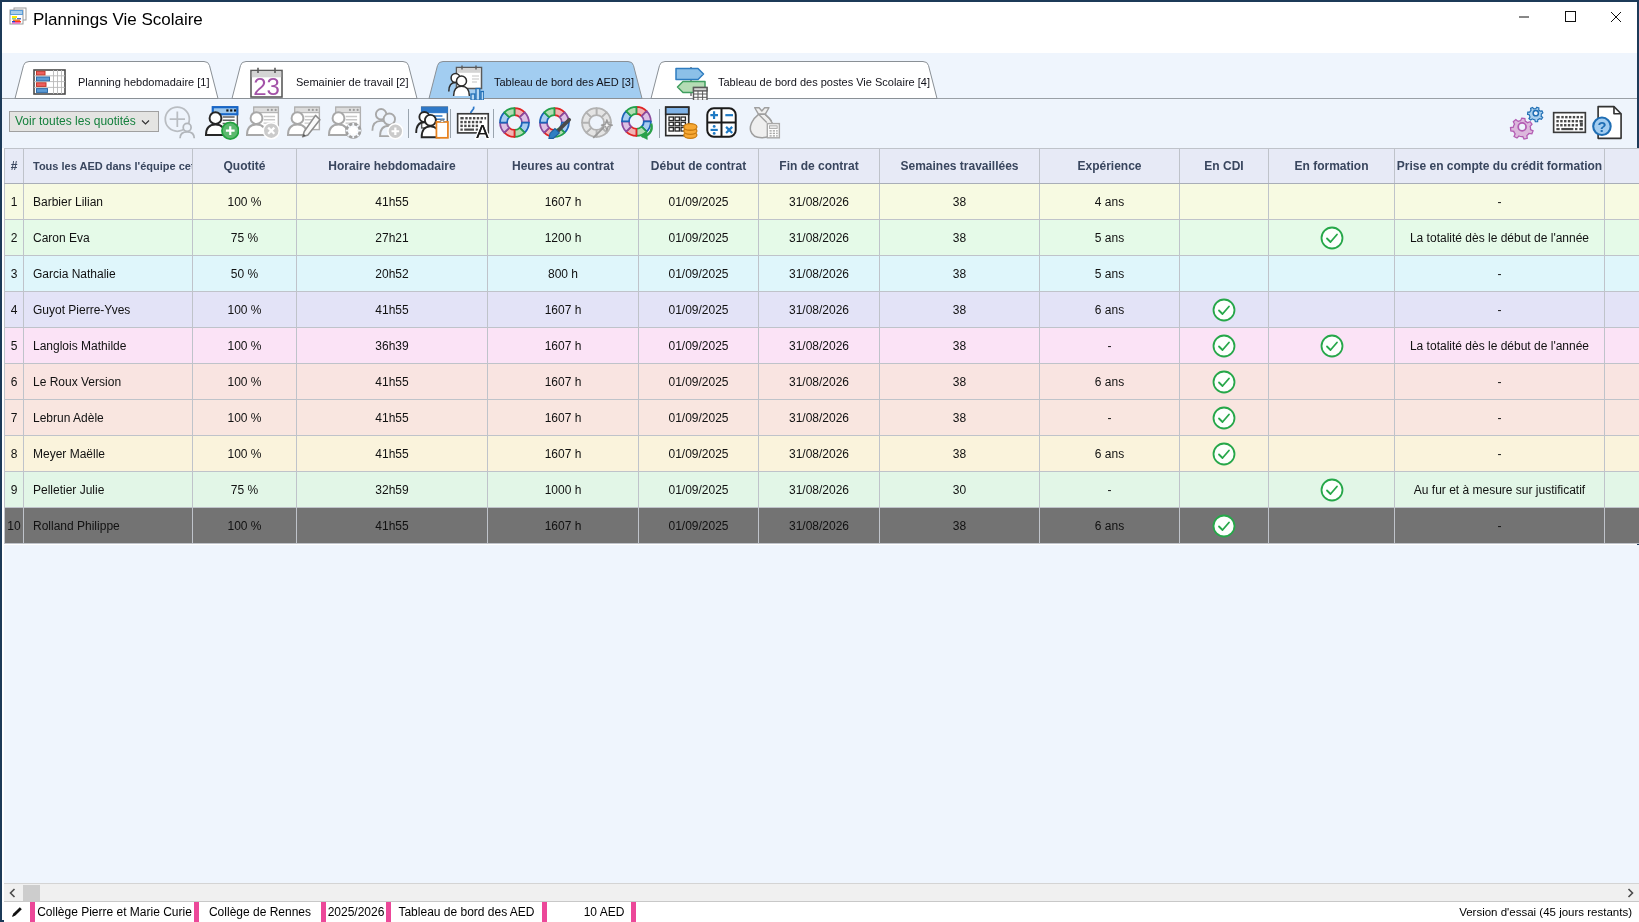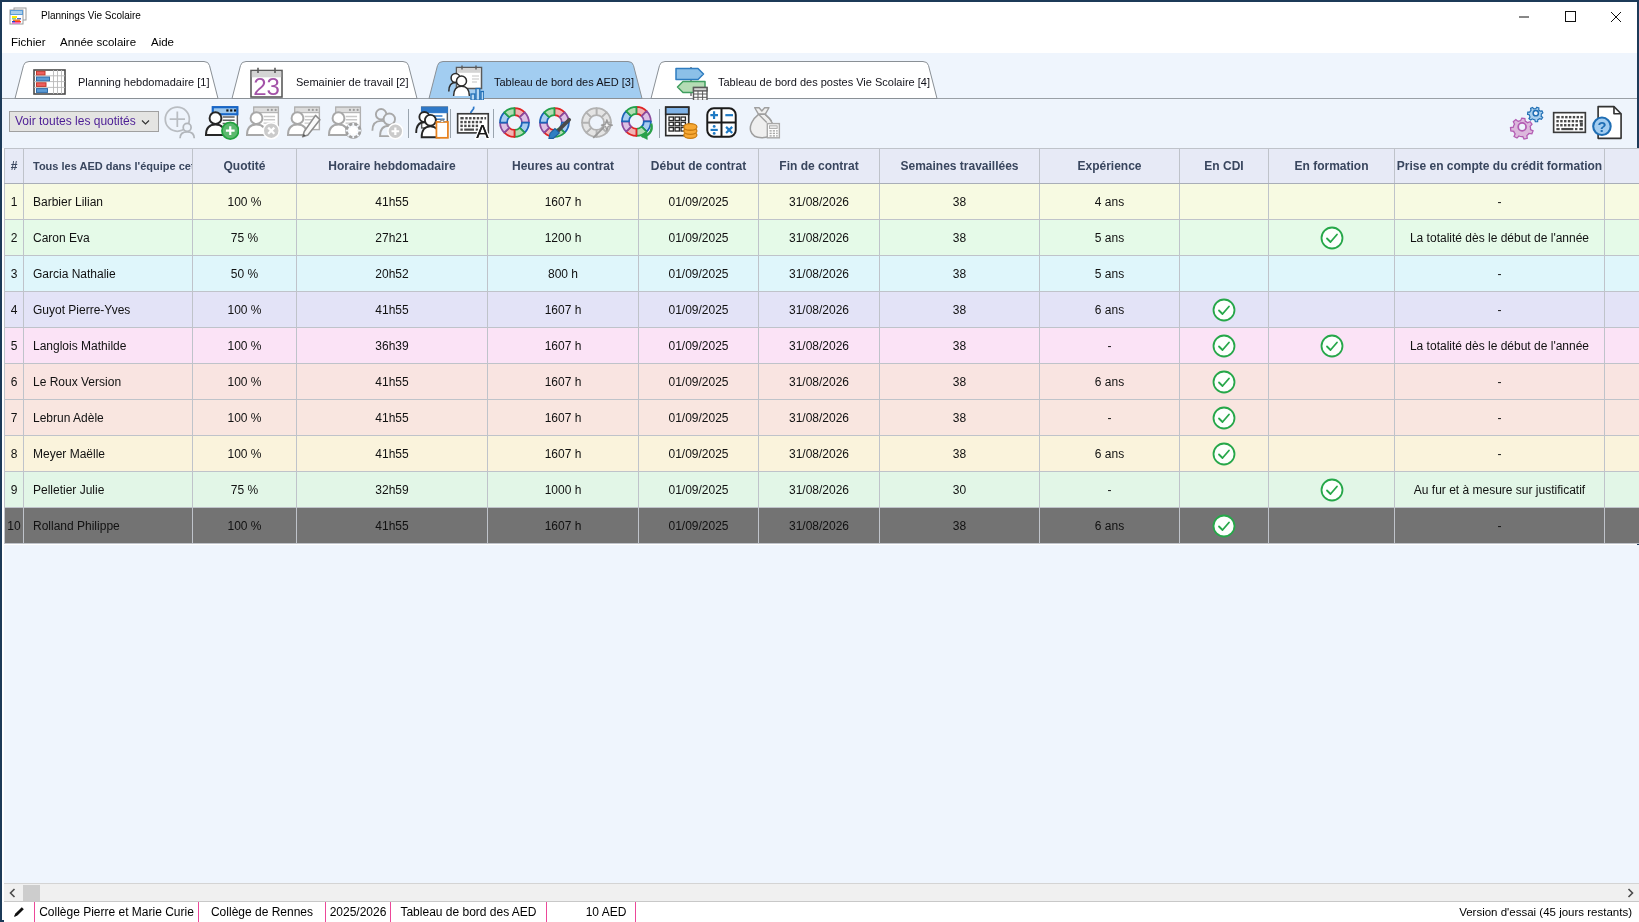--- a/index.html
+++ b/index.html
@@ -5,34 +5,34 @@
 * { margin:0; padding:0; box-sizing:border-box; }
 html,body { width:1639px; height:922px; overflow:hidden; }
 body { font-family:"Liberation Sans", sans-serif; }
 .win {
   position:relative; width:1639px; height:922px;
   border:2px solid #1c3a58; background:#fff;
 }
 
 .titlebar { position:absolute; left:0; top:0; width:1635px; height:28px; background:#fff; }
 .appicon { position:absolute; left:7px; top:5px; }
-.title { position:absolute; left:31px; top:8px; font-size:10px; color:#000;margin-left:8px; }
+.title { position:absolute; left:31px; top:8px; font-size:17px; color:#000; }
 .winbtn { position:absolute; top:0; width:46px; height:28px; text-align:center; color:#111; }
 .wb-min { left:1499px; }
 .wb-max { left:1545px; }
 .wb-close { left:1591px; }
 
 .menubar { position:absolute; left:0; top:28px; width:1635px; height:23px; background:#fff; font-size:11.5px; color:#000; }
 .menubar span { position:absolute; top:6px; }
 
 .tabbar { position:absolute; left:0; top:51px; width:1635px; height:47px; background:#eff5fd; }
 .tablabel { position:absolute; font-size:11px; color:#12121a; top:23px; }
 
 .toolbar { position:absolute; left:0; top:98px; width:1635px; height:48px; background:#eef4fc; }
-.dropdown { position:absolute; left:7px; top:11px; width:150px; height:21px; background:#e4e4e2; border:1px solid #a0a0a0; font-size:12px; color:#4c1d95; line-height:19px; padding-left:5px; }
+.dropdown { position:absolute; left:7px; top:11px; width:150px; height:21px; background:#e4e4e2; border:1px solid #a0a0a0; font-size:12px; color:#15803d; line-height:19px; padding-left:5px; }
 .dd-arrow { position:absolute; right:8px; top:6px; width:9px; height:9px; }
 .tbi { position:absolute; top:5px; width:35px; height:35px; }
 .tbsep { position:absolute; top:9px; width:1px; height:29px; background:#9aa4ae; }
 
 .tablearea { position:absolute; left:2px; top:146px; width:1635px; }
 table { border-collapse:collapse; table-layout:fixed; width:1635px; }
 td,th { border:1px solid #bfc3ca; font-size:12px; padding:0; text-align:center; overflow:hidden; white-space:nowrap; }
 th { height:35px; background:#e7eaf6; color:#39465e; font-weight:bold; font-size:12px; border-bottom:1px solid #a9aeb8;}
 td { height:36px; color:#111; position:relative; }
 td.nm { text-align:left; padding-left:9px; }
@@ -47,21 +47,21 @@
 tr.r9 td { background:#e2f6e7; }
 tr.r10 td { background:#737373; }
 
 .filler { position:absolute; left:2px; top:543px; width:1635px; height:339px; background:#eff5fd; }
 
 .hscroll { position:absolute; left:2px; top:881px; width:1635px; height:18px; background:#f0f0f0; border-top:1px solid #d4d4d4; }
 .hs-thumb { position:absolute; left:19px; top:1px; width:17px; height:17px; background:#cdcdcd; }
 .hs-arrow { position:absolute; top:0; width:17px; height:18px; color:#555; font-size:11px; text-align:center; line-height:18px; font-weight:bold;}
 
 .statusbar { position:absolute; left:2px; top:899px; width:1635px; height:21px; background:#fff; border-top:1px solid #c8c8c8; font-size:12px; color:#000; }
-.sseg { position:absolute; top:0; height:21px; border-right:1px solid #ec4899; text-align:center; line-height:20px; }
+.sseg { position:absolute; top:0; height:21px; border-right:5px solid #ec4899; text-align:center; line-height:20px; }
 .sver { position:absolute; right:7px; top:0; line-height:20px; font-size:11.5px; }
 svg { display:block; }
 .ck { display:block; margin:0 auto; }
 </style>
 </head>
 <body>
 <div class="win">
 
   <div class="titlebar">
     <div class="appicon">
@@ -89,25 +89,20 @@
           <rect x="18.5" y="9.5" width="10" height="10" fill="none" stroke="#111" stroke-width="1"></rect>
         </svg>
       </div>
     <div class="winbtn wb-close">
         <svg width="46" height="28">
           <path d="M18 10 L28 20 M28 10 L18 20" stroke="#111" stroke-width="1" fill="none"></path>
         </svg>
       </div>
   </div>
 
-  <div class="menubar">
-    <span style="left:9px">Fichier</span>
-    <span style="left:58px">Année scolaire</span>
-    <span style="left:149px">Aide</span>
-  </div>
 
   <div class="tabbar">
     <svg width="1635" height="47" viewBox="0 0 1635 47">
       <path d="M0,45.5 L1635,45.5" stroke="#9aa0a6" stroke-width="1" fill="none"></path>
 
       <path d="M13,45.5 L21.5,12.5 Q22.5,8.5 27,8.5 L202,8.5 Q206.5,8.5 207.5,12.5 L216,45.5 Z" fill="#ffffff" stroke="#8a9096" stroke-width="1"></path>
 
       <path d="M230,45.5 L238.5,12.5 Q239.5,8.5 244,8.5 L401,8.5 Q405.5,8.5 406.5,12.5 L415,45.5 Z" fill="#ffffff" stroke="#8a9096" stroke-width="1"></path>
 
       <path d="M427,45.5 L435.5,12.5 Q436.5,8.5 441,8.5 L626,8.5 Q630.5,8.5 631.5,12.5 L640,45.5 Z" fill="#a2cdf1" stroke="#8a9096" stroke-width="1"></path>

